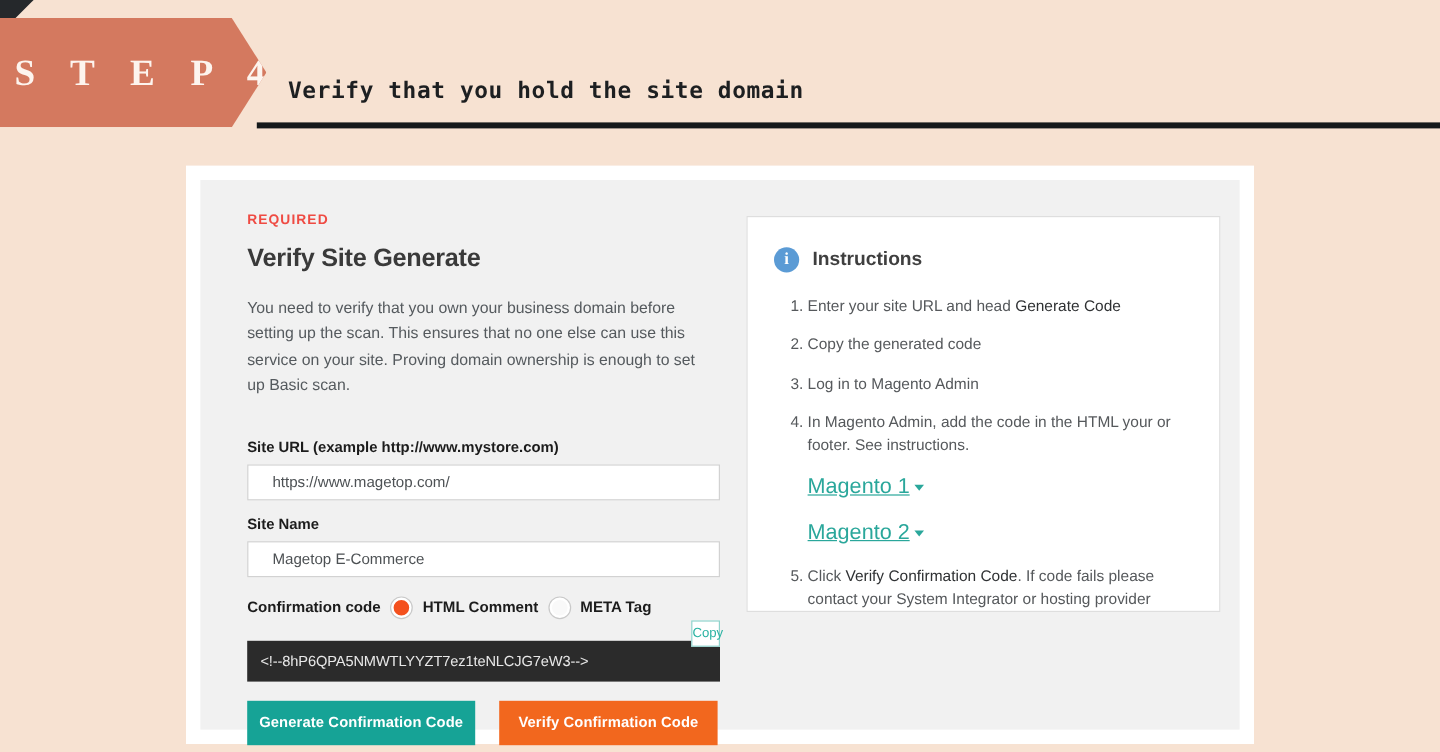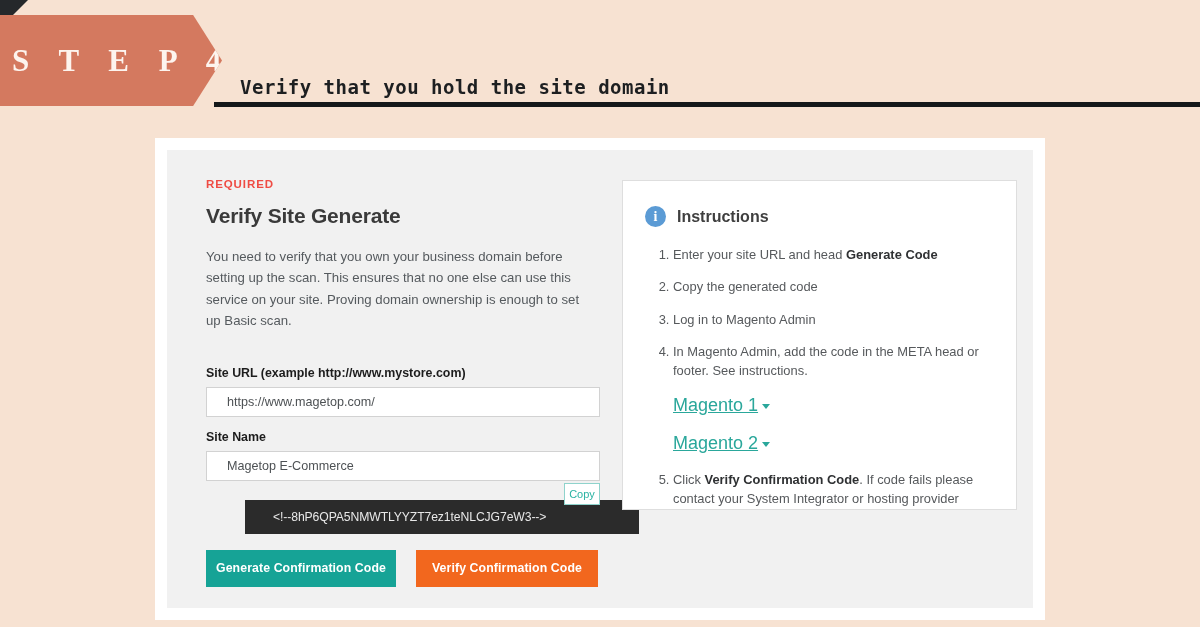--- a/index.html
+++ b/index.html
@@ -32,21 +32,21 @@
   .step-label {
     color:#fdf4ee;
     font-family:"Liberation Serif", serif;
     font-size:31px;
     font-weight:700;
     letter-spacing:11px;
     padding-left:12px;
     white-space:nowrap;
   }
   .step-title {
-    position:absolute; left:240px; top:76px;
+    position:absolute; left:240px; top:65px;
     font-family:"DejaVu Sans Mono", monospace;
     font-size:19px;
     font-weight:700;
     color:#1d1f21;
     letter-spacing:0.5px;
     white-space:nowrap;
   }
   .header-rule {
     position:absolute; left:214px; top:102px;
     width:986px; height:5px;
@@ -134,39 +134,39 @@
   .radio.checked { background:#f4511e; }
   .radio-text {
     font-size:12.6px; font-weight:700; color:#1c1c1c;
     white-space:nowrap;
   }
 
   
   .copy-wrap { position:relative; width:394px; height:19px; }
   .copy-btn {
     position:absolute; right:0; top:2px;
-    width:36px; height:22px;
+    width:24px; height:22px;
     background:#ffffff;
     border:1px solid #8fd3cc;
     color:#2bb3a3;
     font-size:11px;
     line-height:20px;
     text-align:center;
     cursor:pointer;
   }
   .code-box {
     width:394px; height:34px;
     background:#2b2b2b;
     color:#e8e8e8;
     font-family:"Liberation Sans", sans-serif;
     font-size:12.2px;
     display:flex; align-items:center;
-    padding-left:28px;
+    padding-left:11px;
     letter-spacing:-0.1px;
-    white-space:nowrap; overflow:hidden;margin-left:39px;
+    white-space:nowrap; overflow:hidden;
   }
 
   .btn-row { display:flex; gap:20px; margin-top:16px; }
   .btn {
     border:none;
     color:#ffffff;
     font-family:"Liberation Sans", sans-serif;
     font-size:12.3px;
     font-weight:700;
     cursor:pointer;
@@ -204,21 +204,21 @@
   }
   ol.instr-list {
     margin:18px 0 0 0;
     padding:0 20px 0 50px;
     list-style-position:outside;
     color:#56595c;
     font-size:12.9px;
     line-height:1.5;
   }
   ol.instr-list > li { margin-bottom:13px; }
-  ol.instr-list b { color:#2f3133; font-weight:700; }
+  ol.instr-list b { color:#2f3133; font-weight:400; }
   .magento-link {
     display:block;
     color:#2aa79b;
     text-decoration:underline;
     font-size:18px;
     margin-top:11px;
     cursor:pointer;
     width:max-content;
   }
   .magento-link .caret {
@@ -255,20 +255,27 @@
       <div class="field-block">
         <p class="field-label">Site URL (example http://www.mystore.com)</p>
         <input class="text-input" type="text" value="https://www.magetop.com/" style="">
       </div>
 
       <div class="field-block tight">
         <p class="field-label">Site Name</p>
         <input class="text-input" type="text" value="Magetop E-Commerce" style="">
       </div>
 
+      <div class="conf-row">
+        <span class="conf-label">Confirmation code</span>
+        <span class="radio checked"></span>
+        <span class="radio-text">HTML Comment</span>
+        <span class="radio"></span>
+        <span class="radio-text">META Tag</span>
+      </div>
 
       <div class="copy-wrap">
         <div class="copy-btn">Copy</div>
       </div>
 
       <div class="code-box">&lt;!--8hP6QPA5NMWTLYYZT7ez1teNLCJG7eW3--&gt;</div>
 
       <div class="btn-row">
         <button class="btn btn-generate">Generate Confirmation Code</button>
         <button class="btn btn-verify">Verify Confirmation Code</button>
@@ -277,19 +284,19 @@
 
     <div class="instructions-panel">
       <div class="instr-head">
         <span class="info-icon">i</span>
         <span class="instr-title">Instructions</span>
       </div>
       <ol class="instr-list" id="instr-list">
           <li><span>Enter your site URL and head </span><b>Generate Code</b></li>
           <li><span>Copy the generated code</span></li>
           <li><span>Log in to Magento Admin</span></li>
-          <li><span>In Magento Admin, add the code in the META head or footer. See instructions.</span><span class="magento-link"><span>Magento 1</span><span class="caret"></span></span><span class="magento-link"><span>Magento 2</span><span class="caret"></span></span></li>
+          <li><span>In Magento Admin, add the code in the HTML your or footer. See instructions.</span><span class="magento-link"><span>Magento 1</span><span class="caret"></span></span><span class="magento-link"><span>Magento 2</span><span class="caret"></span></span></li>
           <li><span>Click </span><b>Verify Confirmation Code</b><span>. If code fails please contact your System Integrator or hosting provider</span></li>
         </ol>
     </div>
 
   </div>
 </div>
 
 </body></html>

